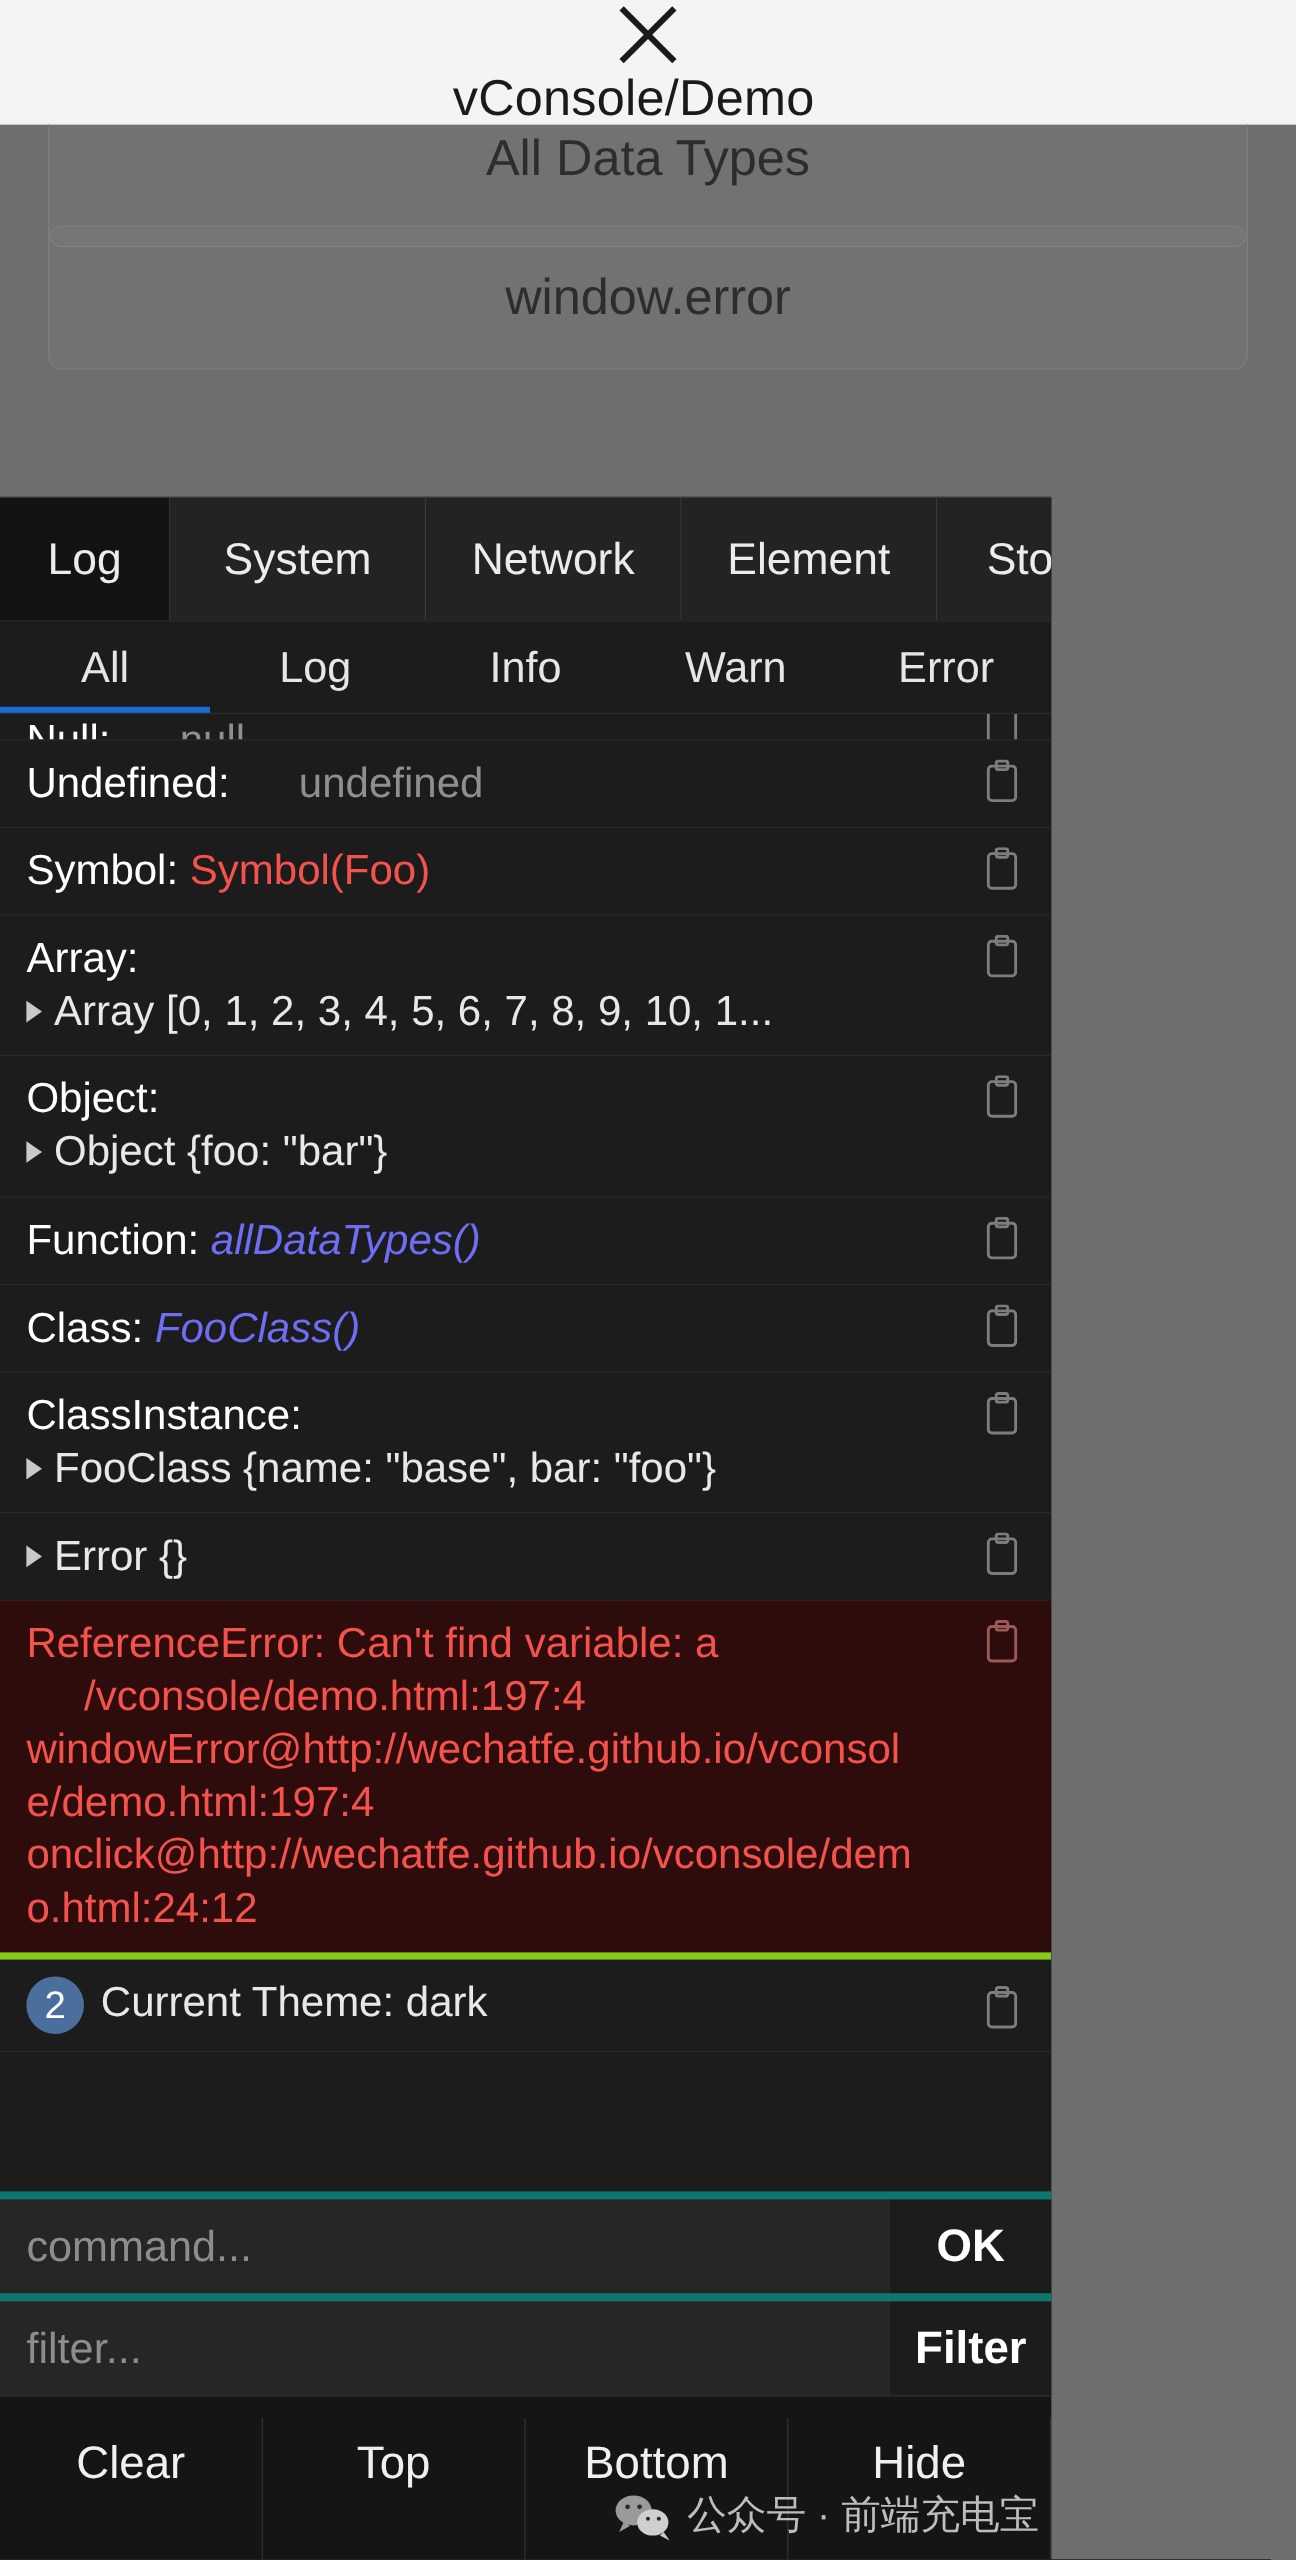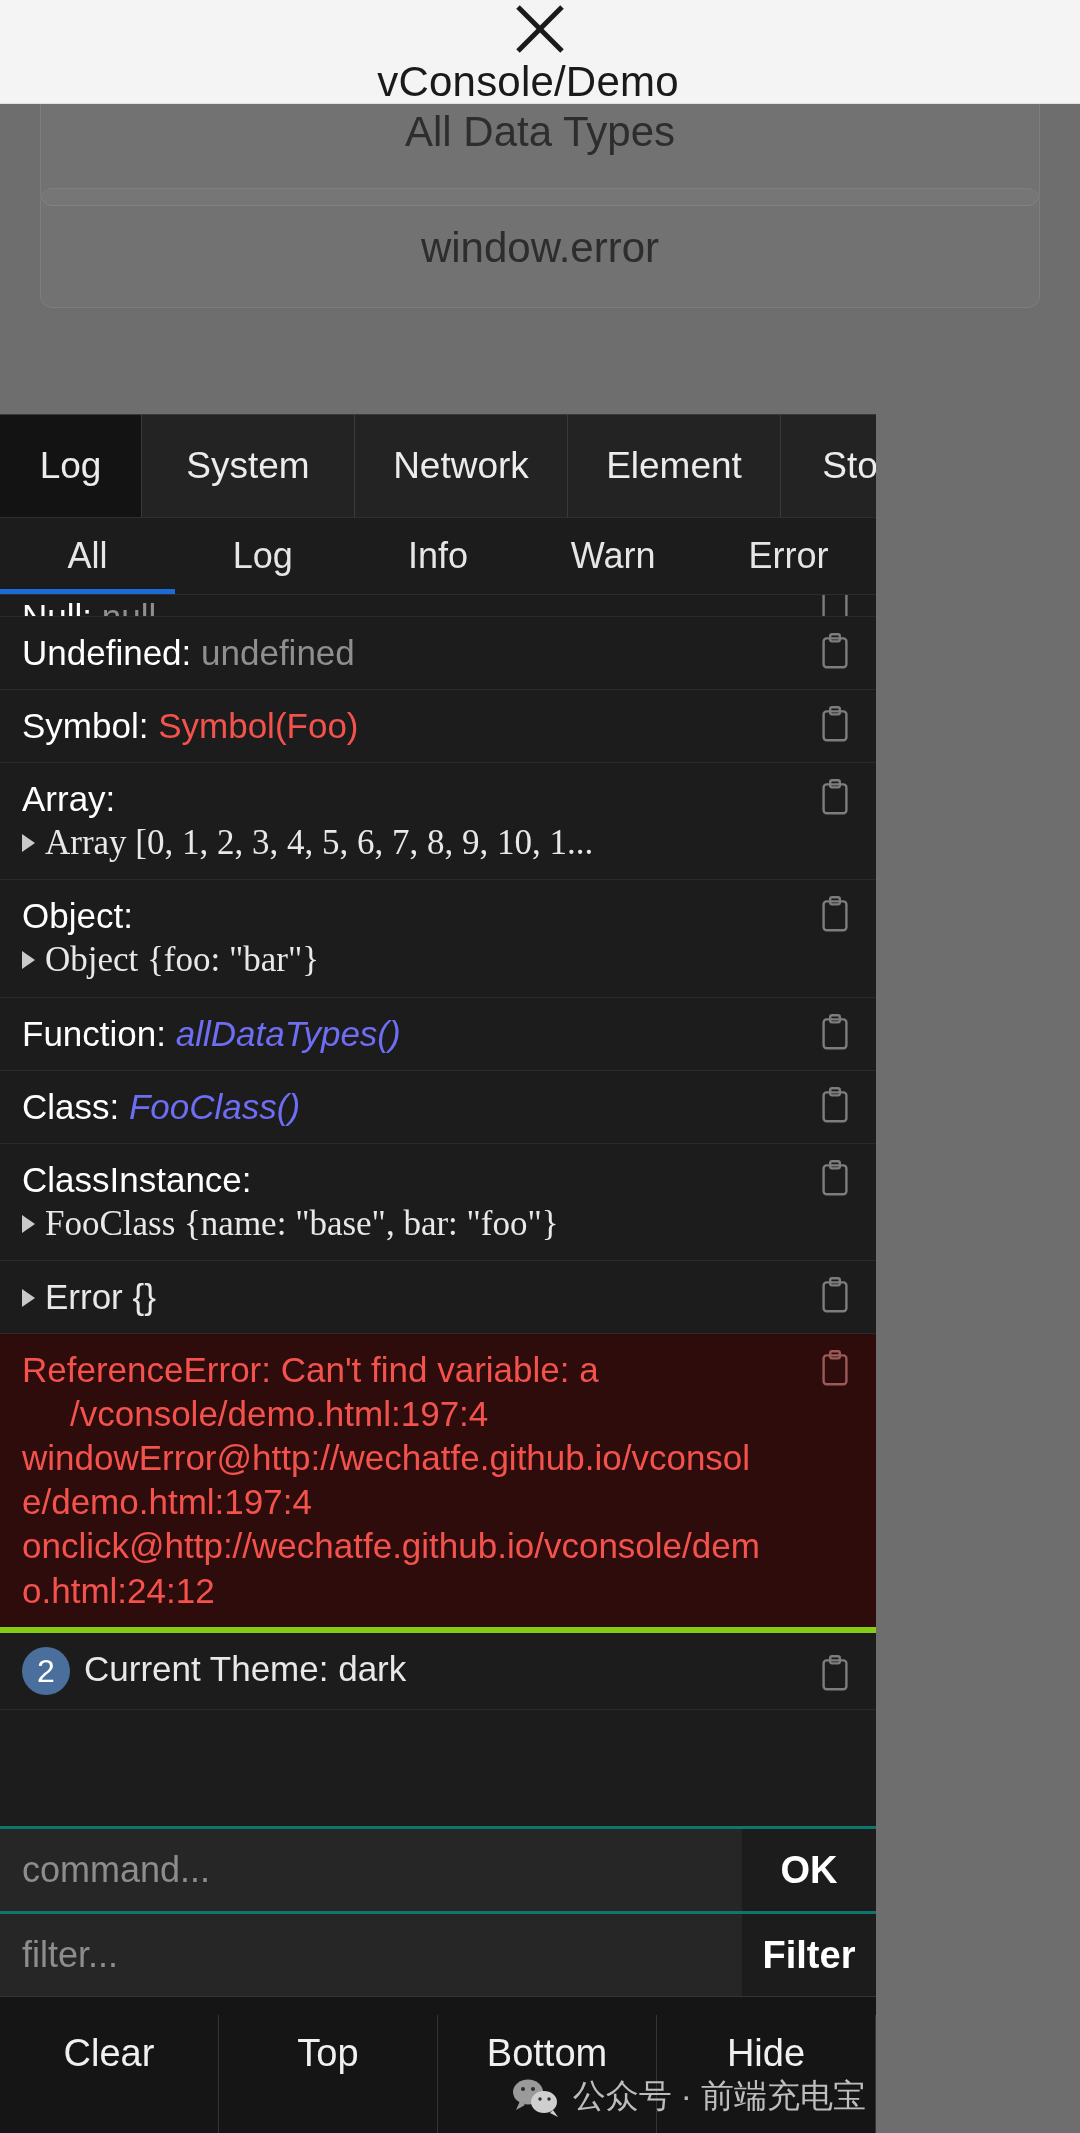--- a/index.html
+++ b/index.html
@@ -129,24 +129,24 @@
     padding-top: 0;
     height: 22px;
     overflow: hidden;
   }
   .log-row.err {
     background: #2f0c0c;
     color: #f4524d;
     border-bottom: 6px solid #84cc16;
   }
   .log-key { color: #ffffff; }
-  .val-undef { color: #8f8f8f; }
+  .val-undef { color: #8f8f8f; margin-left: 48px; }
   .val-sym { color: #f4524d; }
   .val-fn { color: #6e6ef5; font-style: italic; }
-  .log-sub { display: block; font-family: Liberation Serif, serif; }
+  .log-sub { display: block; }
   .tri {
     display: inline-block;
     width: 0; height: 0;
     border-left: 13px solid #c9c9c9;
     border-top: 9px solid transparent;
     border-bottom: 9px solid transparent;
     margin-right: 10px;
     vertical-align: 2px;
   }
   .copy-icon {
@@ -164,21 +164,21 @@
     vertical-align: middle;
   }
   .err-stack { display: block; }
   .err-indent { display: block; padding-left: 48px; }
 
   
   .vc-cmd, .vc-filter {
     flex: 0 0 85px; height: 85px;
     display: flex; align-items: stretch;
     background: #262626;
-    border-top: 3px solid #0f766e;
+    border-top: 7px solid #0f766e;
     text-align: right;
   }
   .vc-input {
     flex: 1;
     display: flex; align-items: center;
     padding-left: 22px;
     color: #8d8d8d; font-size: 36px;
     background: #262626;
   }
   .vc-btn-ok, .vc-btn-filter {

